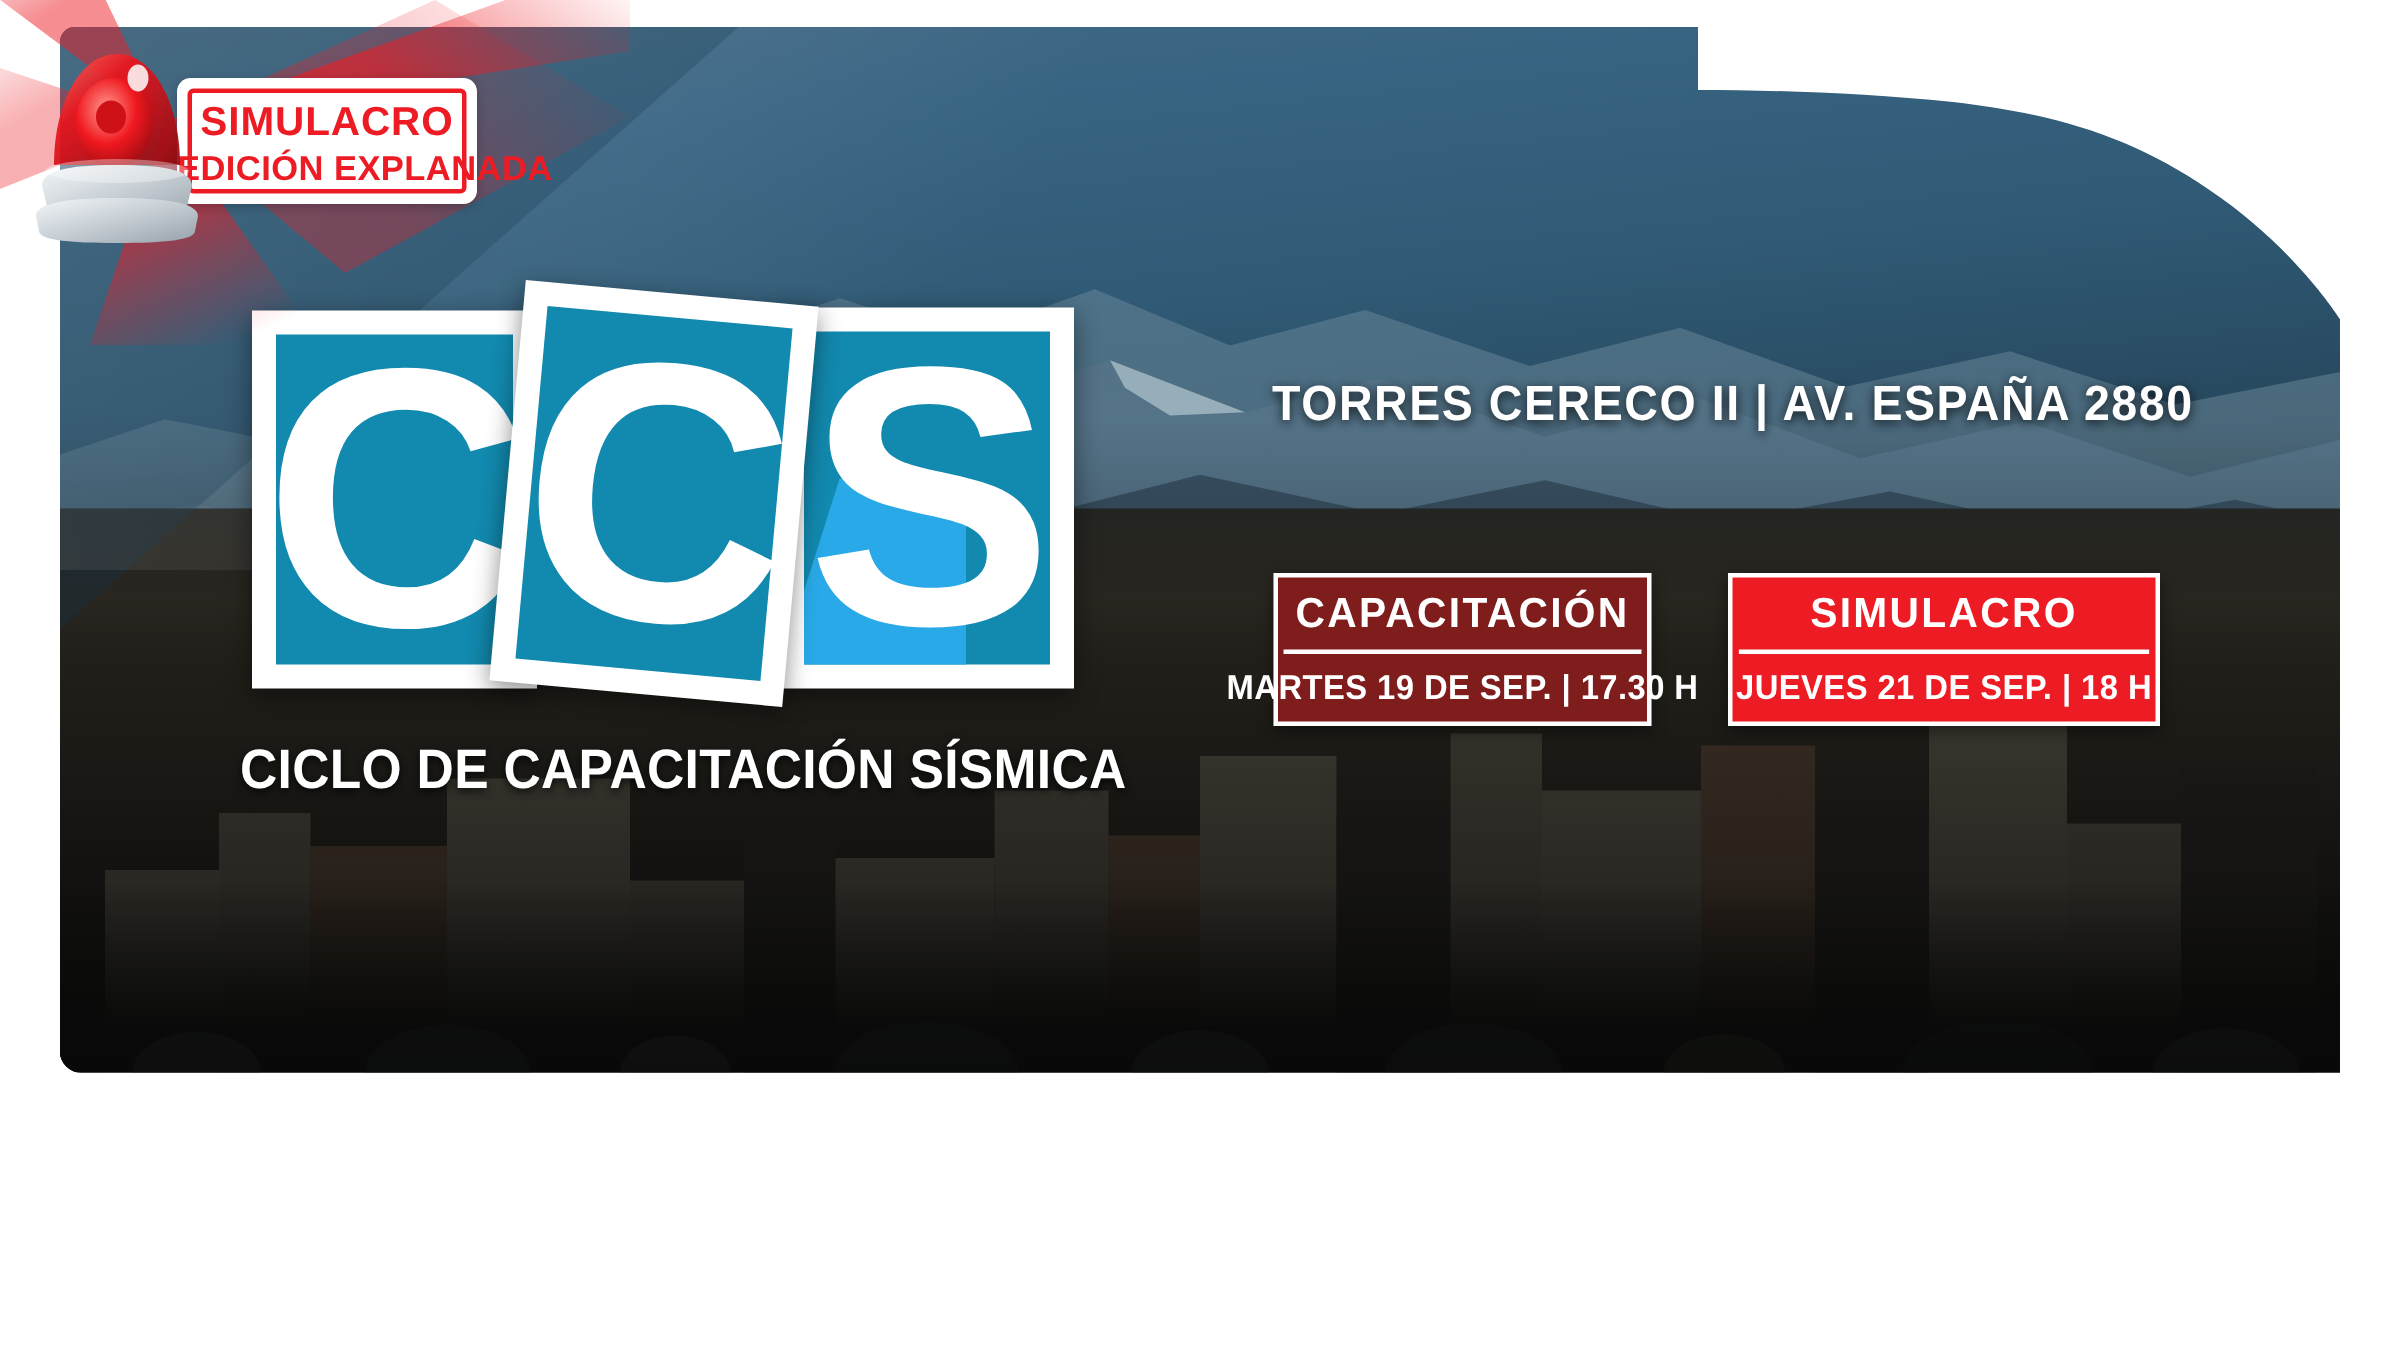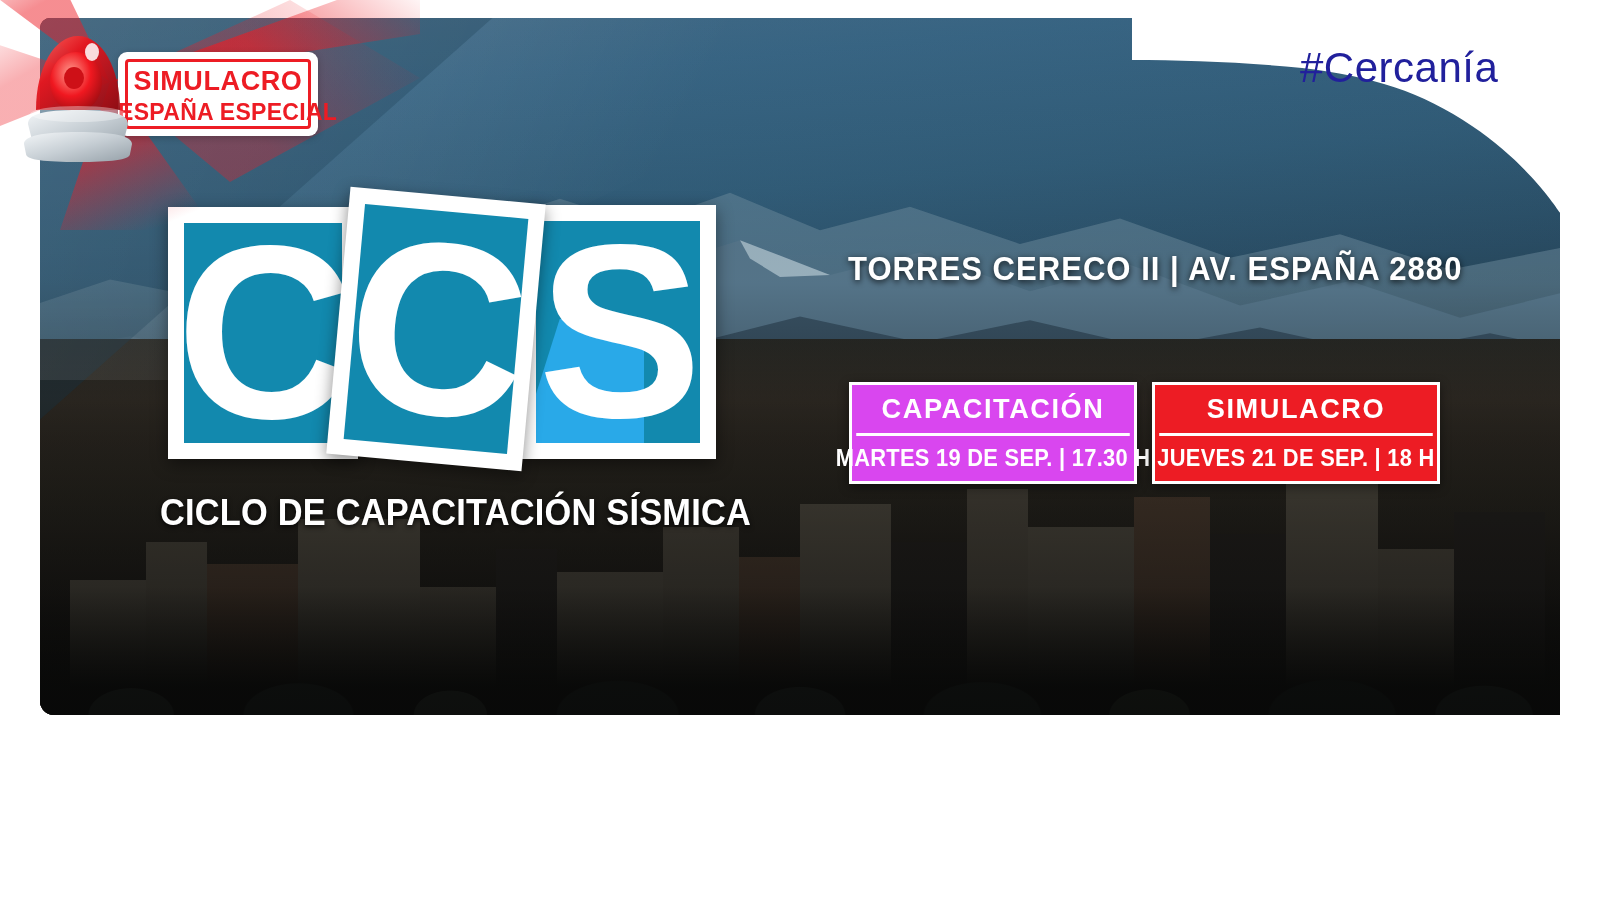--- a/index.html
+++ b/index.html
@@ -177,21 +177,21 @@
     flex:1 1 auto;
     display:flex;align-items:center;justify-content:center;
     color:#ffffff;
     font-family:"Liberation Sans", sans-serif;
     font-weight:bold;
     font-size:23px;
     letter-spacing:.3px;
     transform:scaleX(.95);
     white-space:nowrap;
   }
-  .ev-cap{left:849px;width:288px;background:#d946ef;}
+  .ev-cap{left:849px;width:252px;background:#7f1d1d;}
   .ev-sim{left:1152px;width:288px;background:#ED1C24;}
 
   
   .cercania{
     position:absolute;left:1300px;top:44px;
     color:#21209C;
     font-family:"Liberation Sans", sans-serif;
     font-weight:normal;
     font-size:42px;
     letter-spacing:.5px;
@@ -321,21 +321,20 @@
   <div class="ev ev-cap">
     <div class="ev-title">CAPACITACIÓN</div>
     <div class="ev-date">MARTES 19 DE SEP. | 17.30 H</div>
   </div>
 
   <div class="ev ev-sim">
     <div class="ev-title">SIMULACRO</div>
     <div class="ev-date">JUEVES 21 DE SEP. | 18 H</div>
   </div>
 
-  <div class="cercania">#Cercanía</div>
 
   <div class="beams">
     <svg viewBox="0 0 460 260">
       <defs>
         <linearGradient id="bg1" x1="0.35" y1="0.45" x2="1" y2="0.15">
           <stop offset="0" stop-color="#ED1C24" stop-opacity=".62"></stop>
           <stop offset="1" stop-color="#ED1C24" stop-opacity="0"></stop>
         </linearGradient>
         <linearGradient id="bg2" x1="0.35" y1="0.45" x2="0.6" y2="1">
           <stop offset="0" stop-color="#ED1C24" stop-opacity=".55"></stop>
@@ -350,21 +349,21 @@
       <path d="M150,112 L330,30 L460,108 L270,212 Z" fill="url(#bg1)" opacity=".55"></path>
       <path d="M150,112 L255,260 L100,260 Z" fill="url(#bg2)"></path>
       <path d="M150,112 L0,0 L96,0 Z" fill="url(#bg3)"></path>
       <path d="M150,112 L0,62 L0,172 Z" fill="url(#bg3)" opacity=".7"></path>
     </svg>
   </div>
 
   <div class="badge">
     <div class="frame"></div>
     <div class="b1">SIMULACRO</div>
-    <div class="b2">ESPAÑA ESPECIAL</div>
+    <div class="b2">EDICIÓN EXPLANADA</div>
   </div>
 
   <div class="siren">
     <svg viewBox="0 0 128 148">
       <defs>
         <linearGradient id="dome" x1="0" y1="0" x2="1" y2="1">
           <stop offset="0" stop-color="#ff6b63"></stop>
           <stop offset=".35" stop-color="#e8141c"></stop>
           <stop offset="1" stop-color="#8e0a10"></stop>
         </linearGradient>

